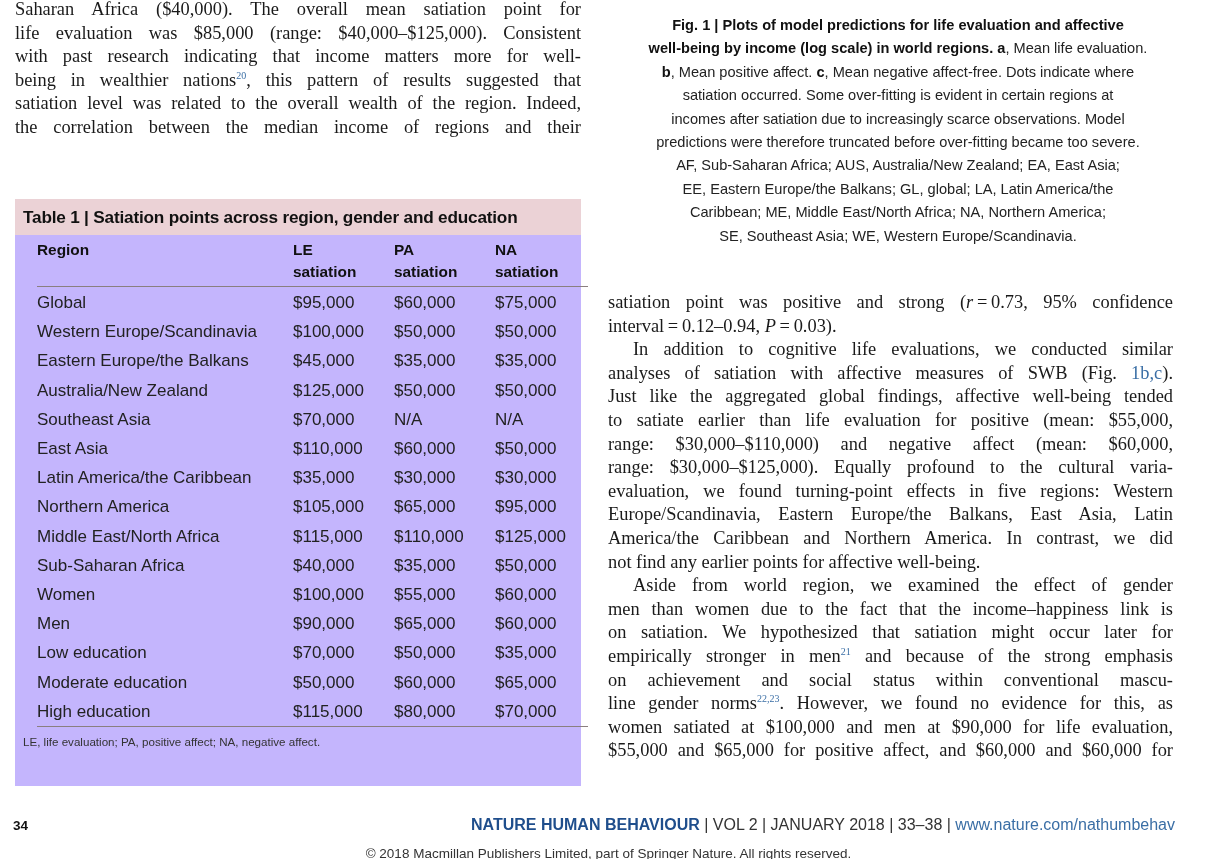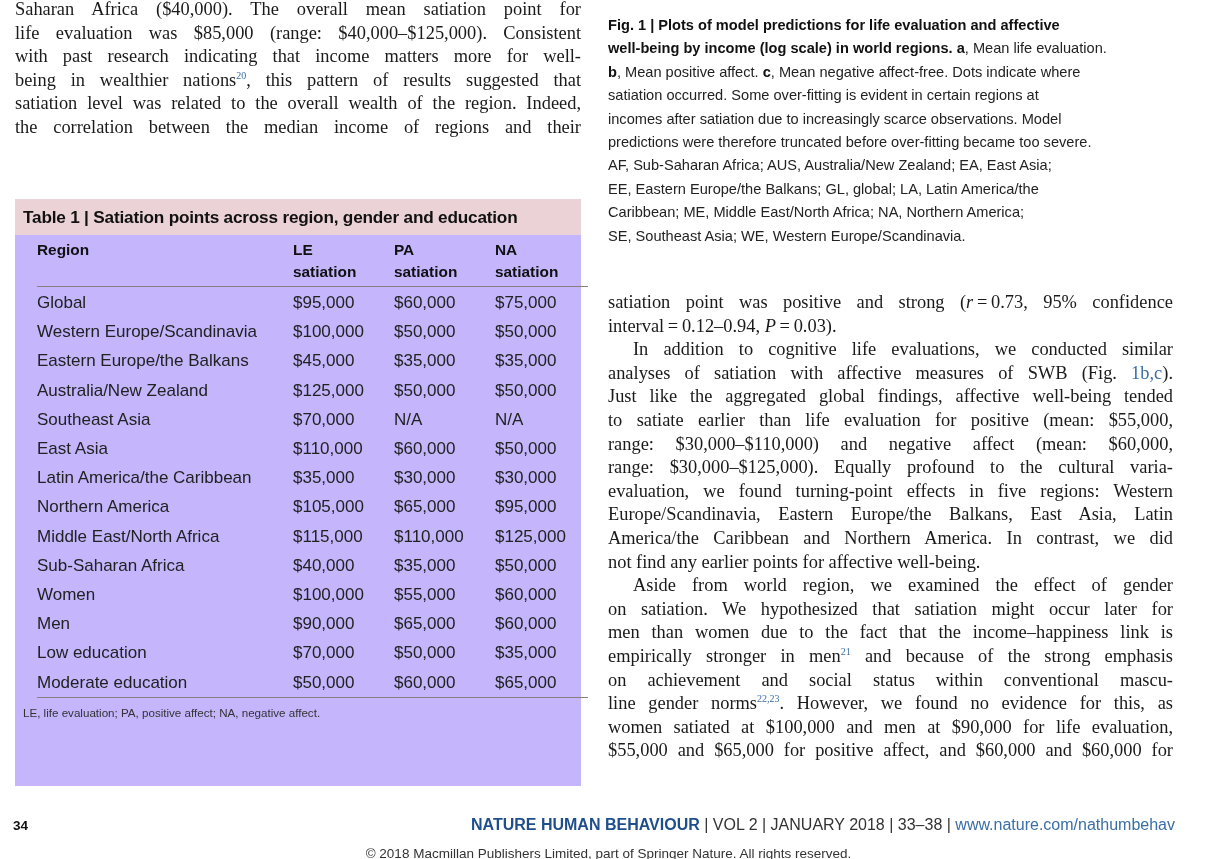--- a/index.html
+++ b/index.html
@@ -43,21 +43,21 @@
   .c2 { width: 101px; }
   #table-note {
     margin: 6px 8px 0 8px; font-size: 11.6px; line-height: 18px; color: #333;
   }
 
   
   #fig-caption {
     position: absolute; left: 608px; top: 14px; width: 580px;
     font-size: 14.6px; line-height: 23.4px; color: #222;
   }
-  #fig-caption .ln { display: block; white-space: nowrap; }
+  #fig-caption .ln { display: block; white-space: nowrap; text-align: center; }
   #fig-caption b { color: #111; }
 
   
   #right-text {
     position: absolute; left: 608px; top: 291px; width: 565px;
     font-size: 18.4px; line-height: 23.6px;
   }
   #right-text .ln { display: block; text-align: justify; text-align-last: justify; white-space: nowrap; }
   #right-text .ln.last { text-align-last: left; }
   #right-text .ind { padding-left: 25px; }
@@ -172,20 +172,26 @@
           <td>Low education</td>
           <td>$70,000</td>
           <td>$50,000</td>
           <td>$35,000</td>
         </tr>
       <tr>
           <td>Moderate education</td>
           <td>$50,000</td>
           <td>$60,000</td>
           <td>$65,000</td>
+        </tr>
+      <tr>
+          <td>High education</td>
+          <td>$115,000</td>
+          <td>$80,000</td>
+          <td>$70,000</td>
         </tr>
     </tbody>
   </table>
   <div id="table-note">
     <div>LE, life evaluation; PA, positive affect; NA, negative affect.</div>
   </div>
 </div>
 
 <div id="fig-caption" class="sans">
   <span class="ln"><b>Fig. 1 | Plots of model predictions for life evaluation and affective</b></span>
@@ -207,22 +213,22 @@
   <span class="ln"><span>analyses of satiation with affective measures of SWB (Fig. </span><span class="link">1b,c</span><span>).</span></span>
   <span class="ln">Just like the aggregated global findings, affective well-being tended</span>
   <span class="ln">to satiate earlier than life evaluation for positive (mean: $55,000,</span>
   <span class="ln">range: $30,000–$110,000) and negative affect (mean: $60,000,</span>
   <span class="ln">range: $30,000–$125,000). Equally profound to the cultural varia-</span>
   <span class="ln">evaluation, we found turning-point effects in five regions: Western</span>
   <span class="ln">Europe/Scandinavia, Eastern Europe/the Balkans, East Asia, Latin</span>
   <span class="ln">America/the Caribbean and Northern America. In contrast, we did</span>
   <span class="ln last">not find any earlier points for affective well-being.</span>
   <span class="ln ind">Aside from world region, we examined the effect of gender</span>
+  <span class="ln">men than women due to the fact that the income–happiness link is</span>
   <span class="ln">on satiation. We hypothesized that satiation might occur later for</span>
-  <span class="ln">men than women due to the fact that the income–happiness link is</span>
   <span class="ln"><span>empirically stronger in men</span><sup class="ref">21</sup><span> and because of the strong emphasis</span></span>
   <span class="ln">on achievement and social status within conventional mascu-</span>
   <span class="ln"><span>line gender norms</span><sup class="ref">22,23</sup><span>. However, we found no evidence for this, as</span></span>
   <span class="ln">women satiated at $100,000 and men at $90,000 for life evaluation,</span>
   <span class="ln">$55,000 and $65,000 for positive affect, and $60,000 and $60,000 for</span>
 </div>
 
 <div id="page-number" class="sans">34</div>
 <div id="footer-journal" class="sans">
   <span class="jname">NATURE HUMAN BEHAVIOUR</span><span> | VOL 2 | JANUARY 2018 | 33–38 | </span><span class="url">www.nature.com/nathumbehav</span>

